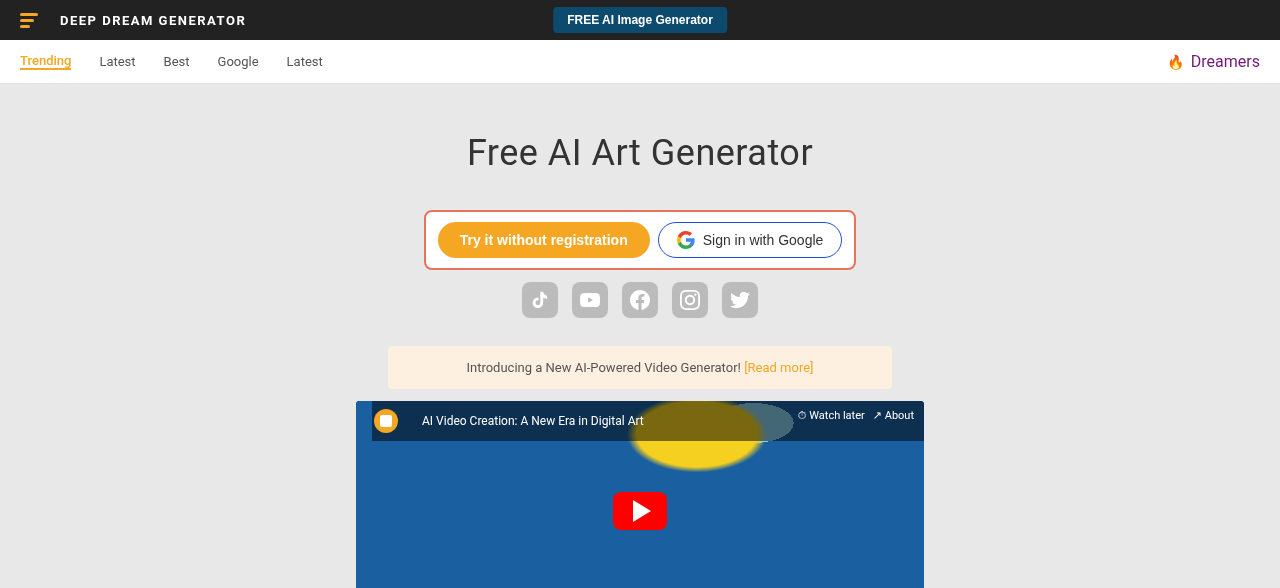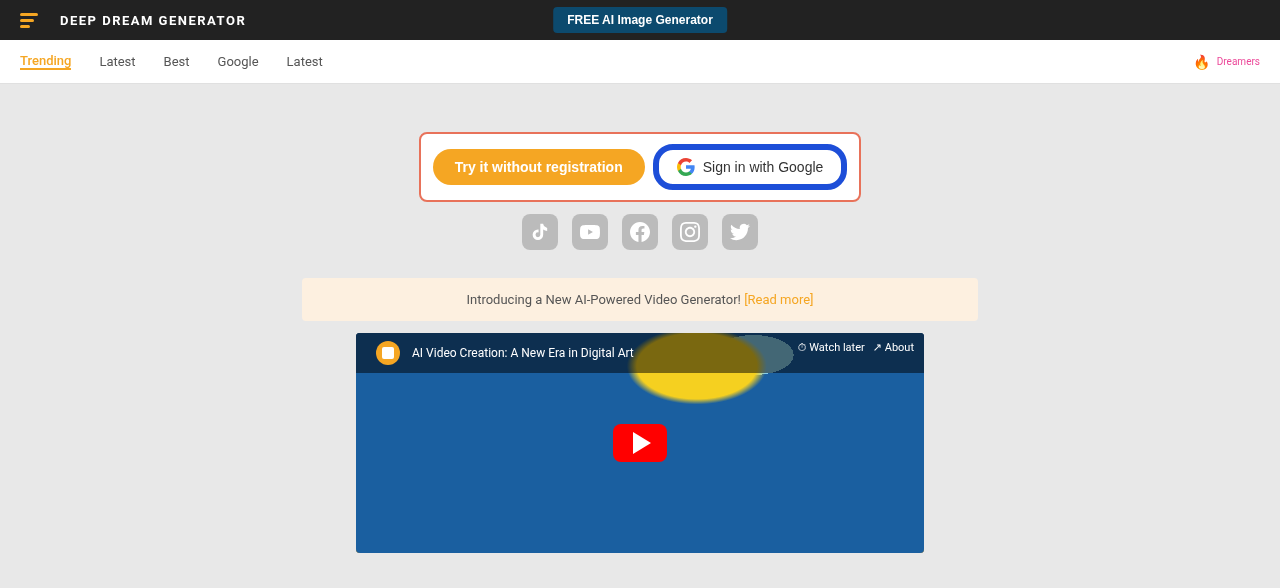--- a/index.html
+++ b/index.html
@@ -98,22 +98,22 @@
     .secondary-nav-right {
       display: flex;
       align-items: center;
       gap: 6px;
     }
     .dreamers-icon {
       color: #f5a623;
       font-size: 14px;
     }
     .dreamers-text {
-      font-size: 10px;
-      color: #ec4899;
+      font-size: 16px;
+      color: #701a75;
     }
 
     
     .hero {
       background: #e8e8e8;
       display: flex;
       flex-direction: column;
       align-items: center;
       padding-top: 48px;
     }
@@ -141,21 +141,21 @@
       color: #fff;
       border: none;
       border-radius: 20px;
       padding: 10px 22px;
       font-size: 14px;
       font-weight: 600;
       cursor: pointer;
     }
     .google-btn {
       background: #fff;
-      border: 6px solid #1d4ed8;
+      border: 1px solid #1d4ed8;
       border-radius: 20px;
       padding: 8px 18px;
       font-size: 14px;
       color: #333;
       cursor: pointer;
       display: flex;
       align-items: center;
       gap: 8px;
     }
     .google-logo {
@@ -184,21 +184,21 @@
     }
     .social-icon.tiktok { border-radius: 8px; }
     .social-icon.youtube { border-radius: 8px; }
     .social-icon.facebook { border-radius: 8px; }
     .social-icon.instagram { border-radius: 8px; }
     .social-icon.twitter { border-radius: 8px; }
 
     
     .info-banner {
       background: #fdf0e0;
-      width: 676px;
+      width: 504px;
       padding: 14px 20px;
       border-radius: 4px;
       text-align: center;
       font-size: 13px;
       color: #555;
       margin-bottom: 12px;
     }
     .info-banner .read-more {
       color: #f5a623;
       cursor: pointer;
@@ -230,27 +230,27 @@
       width: 0;
       height: 0;
       border-left: 18px solid #fff;
       border-top: 11px solid transparent;
       border-bottom: 11px solid transparent;
       margin-left: 3px;
     }
     .video-title-bar {
       position: absolute;
       top: 0;
-      left: 0;
+      left: 16px;
       right: 0;
       background: rgba(0,0,0,0.5);
-      padding: 8px 20px;
-      display: flex;
-      align-items: center;
-      gap: 12px;
+      padding: 8px 2px;
+      display: flex;
+      align-items: center;
+      gap: 24px;
     }
     .video-logo {
       width: 24px;
       height: 24px;
       background: #f5a623;
       border-radius: 50%;
       display: flex;
       align-items: center;
       justify-content: center;
       flex-shrink: 0;
@@ -323,20 +323,21 @@
     <a href="#" class="nav-tab">Google</a>
     <a href="#" class="nav-tab">Latest</a>
   </div>
   <div class="secondary-nav-right">
     <span class="dreamers-icon">🔥</span>
     <span class="dreamers-text">Dreamers</span>
   </div>
 </nav>
 
 <section class="hero">
+  <h1 class="hero-title">Free AI Art Generator</h1>
 
   <div class="cta-box">
     <button class="try-btn">Try it without registration</button>
     <button class="google-btn">
 
       <svg class="google-logo" viewBox="0 0 18 18" xmlns="http://www.w3.org/2000/svg">
         <path d="M17.64 9.2c0-.637-.057-1.251-.164-1.84H9v3.481h4.844c-.209 1.125-.843 2.078-1.796 2.717v2.258h2.908c1.702-1.567 2.684-3.875 2.684-6.615z" fill="#4285F4"></path>
         <path d="M9 18c2.43 0 4.467-.806 5.956-2.18l-2.908-2.259c-.806.54-1.837.86-3.048.86-2.344 0-4.328-1.584-5.036-3.711H.957v2.332A8.997 8.997 0 0 0 9 18z" fill="#34A853"></path>
         <path d="M3.964 10.71A5.41 5.41 0 0 1 3.682 9c0-.593.102-1.17.282-1.71V4.958H.957A8.996 8.996 0 0 0 0 9c0 1.452.348 2.827.957 4.042l3.007-2.332z" fill="#FBBC05"></path>
         <path d="M9 3.58c1.321 0 2.508.454 3.44 1.345l2.582-2.58C13.463.891 11.426 0 9 0A8.997 8.997 0 0 0 .957 4.958L3.964 7.29C4.672 5.163 6.656 3.58 9 3.58z" fill="#EA4335"></path>

